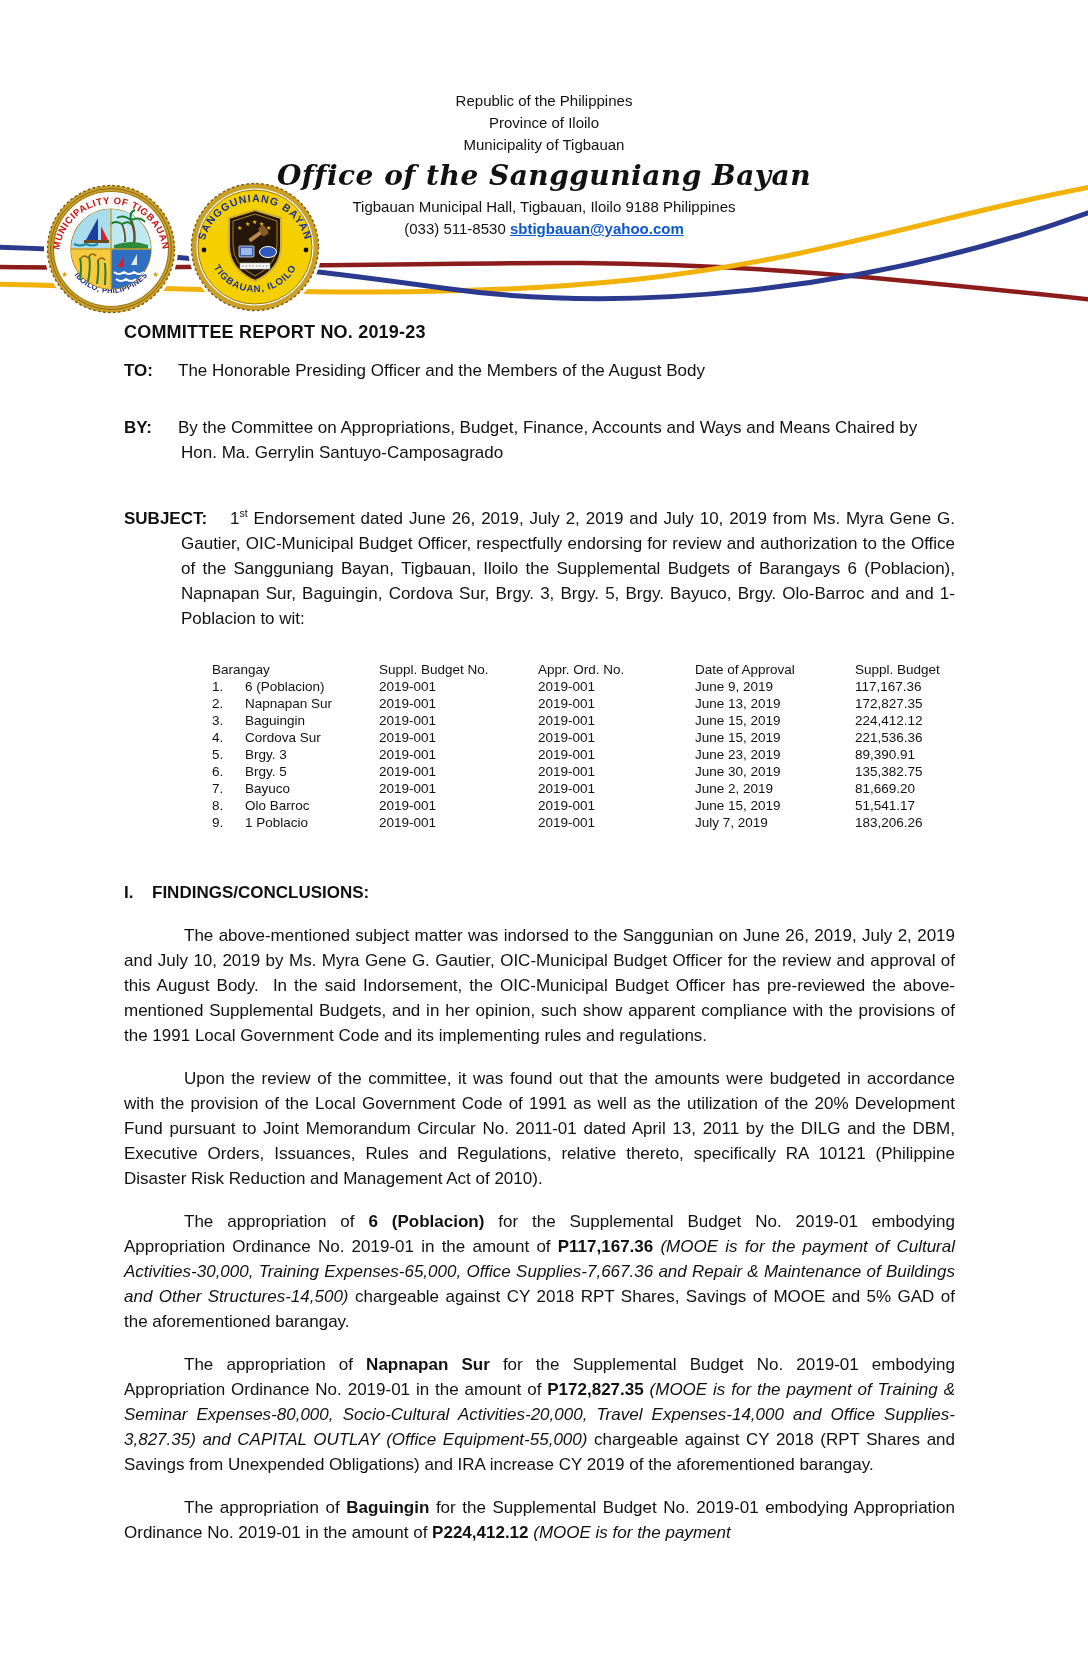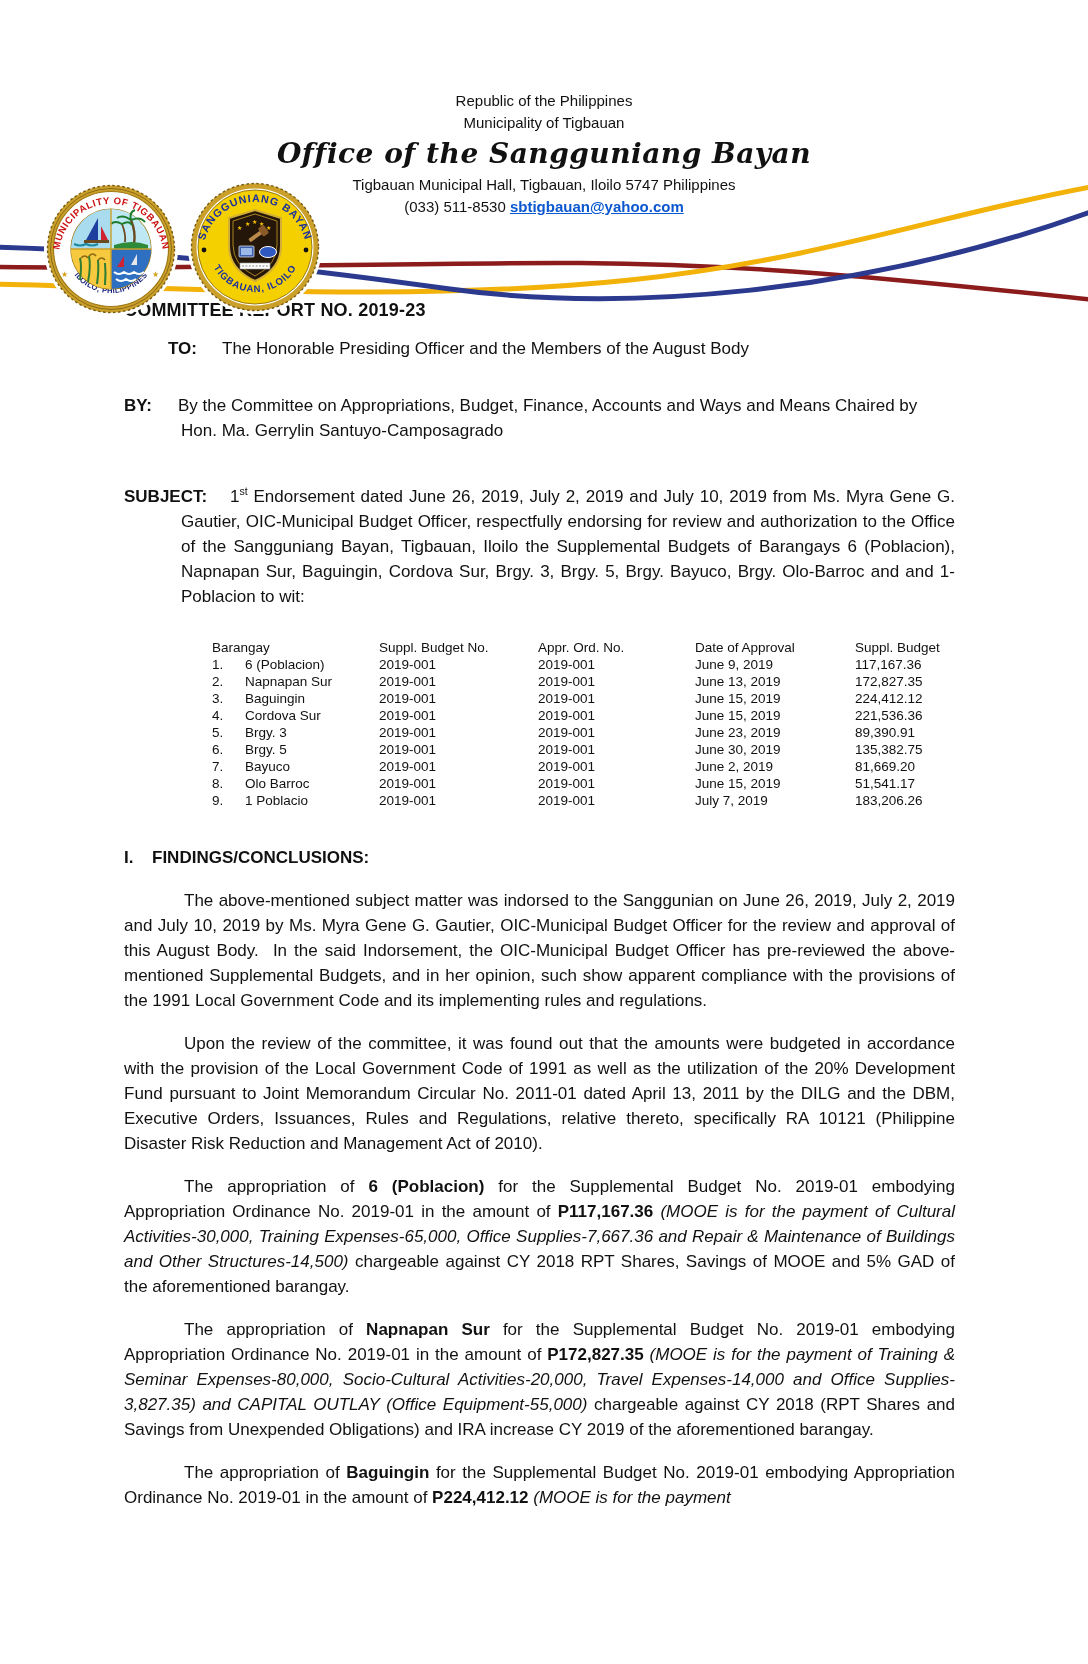--- a/index.html
+++ b/index.html
@@ -19,42 +19,42 @@
     font-size:28px;line-height:40px;letter-spacing:.5px;
   }
   .header a{color:var(--email-blue,#0b57d0);text-decoration:underline;font-weight:bold;}
 
   .content{padding:0 133px 0 124px;}
 
   .report-title{margin-top:80px;text-align:left;font-weight:bold;font-size:18px;line-height:24px;letter-spacing:.2px;}
 
   .field{font-size:17px;line-height:25px;padding-left:57px;text-indent:-57px;}
   .field .lbl{display:inline-block;min-width:54px;font-weight:bold;text-indent:0;}
-  .field-to{margin-top:14px;margin-left:44px;}
+  .field-to{margin-top:14px;}
   .field-by{margin-top:32px;}
   .field-subject{margin-top:36px;text-align:justify;}
   .field-subject .lbl{min-width:106px;}
 
   .run{white-space:pre-wrap;}
   .run-b{font-weight:bold;white-space:pre-wrap;}
   .run-i{font-style:italic;white-space:pre-wrap;}
   .run-sup{vertical-align:super;font-size:0.62em;white-space:pre-wrap;}
 
   table.budget{border-collapse:collapse;margin:30px 0 0 88px;font-size:13.5px;line-height:17px;}
   table.budget th, table.budget td{padding:0;vertical-align:top;text-align:left;font-weight:normal;}
   table.budget thead th{font-weight:normal;}
   th.h-name{padding-left:11px;}
   td.col-num{width:33px;font-weight:bold;}
   td.col-name{width:134px;font-weight:bold;}
   td.col-suppl, th.h-suppl{width:159px;}
   td.col-appr,  th.h-appr{width:157px;}
   td.col-date,  th.h-date{width:160px;}
   td.col-amt,   th.h-amt{width:97px;text-align:right;}
 
-  .findings-heading{margin-top:36px;font-size:17px;line-height:25px;font-weight:bold;}
+  .findings-heading{margin-top:49px;font-size:17px;line-height:25px;font-weight:bold;}
   .findings-heading .roman{display:inline-block;min-width:28px;}
 
   p.body-par{
     margin:18px 0 0 0;font-size:17px;line-height:25px;
     text-align:justify;text-indent:60px;
   }
 </style>
 </head>
 <body>
 
@@ -146,23 +146,24 @@
 
     <ellipse cx="80" cy="72" rx="8.5" ry="5.5" fill="#2f58c0" stroke="#ffffff" stroke-width="1"></ellipse>
 
     <rect x="52" y="83" width="30" height="6" fill="#ffffff" stroke="#999999" stroke-width="0.6"></rect>
     <path d="M54 86 h26" stroke="#888888" stroke-width="1" stroke-dasharray="2 1.4"></path>
   </svg>
 </div>
 
 <div class="header">
   <div>Republic of the Philippines</div>
+  <div>Province of Iloilo</div>
   <div>Municipality of Tigbauan</div>
   <div class="office-name">Office of the Sangguniang Bayan</div>
-  <div>Tigbauan Municipal Hall, Tigbauan, Iloilo 5747 Philippines</div>
+  <div>Tigbauan Municipal Hall, Tigbauan, Iloilo 9188 Philippines</div>
   <div><span>(033) 511-8530 </span><a href="#">sbtigbauan@yahoo.com</a></div>
 </div>
 
 <div class="content">
   <div class="report-title">COMMITTEE REPORT NO. 2019-23</div>
 
   <div class="field field-to">
     <span class="lbl">TO:</span><span>The Honorable Presiding Officer and the Members of the August Body</span>
   </div>
 

